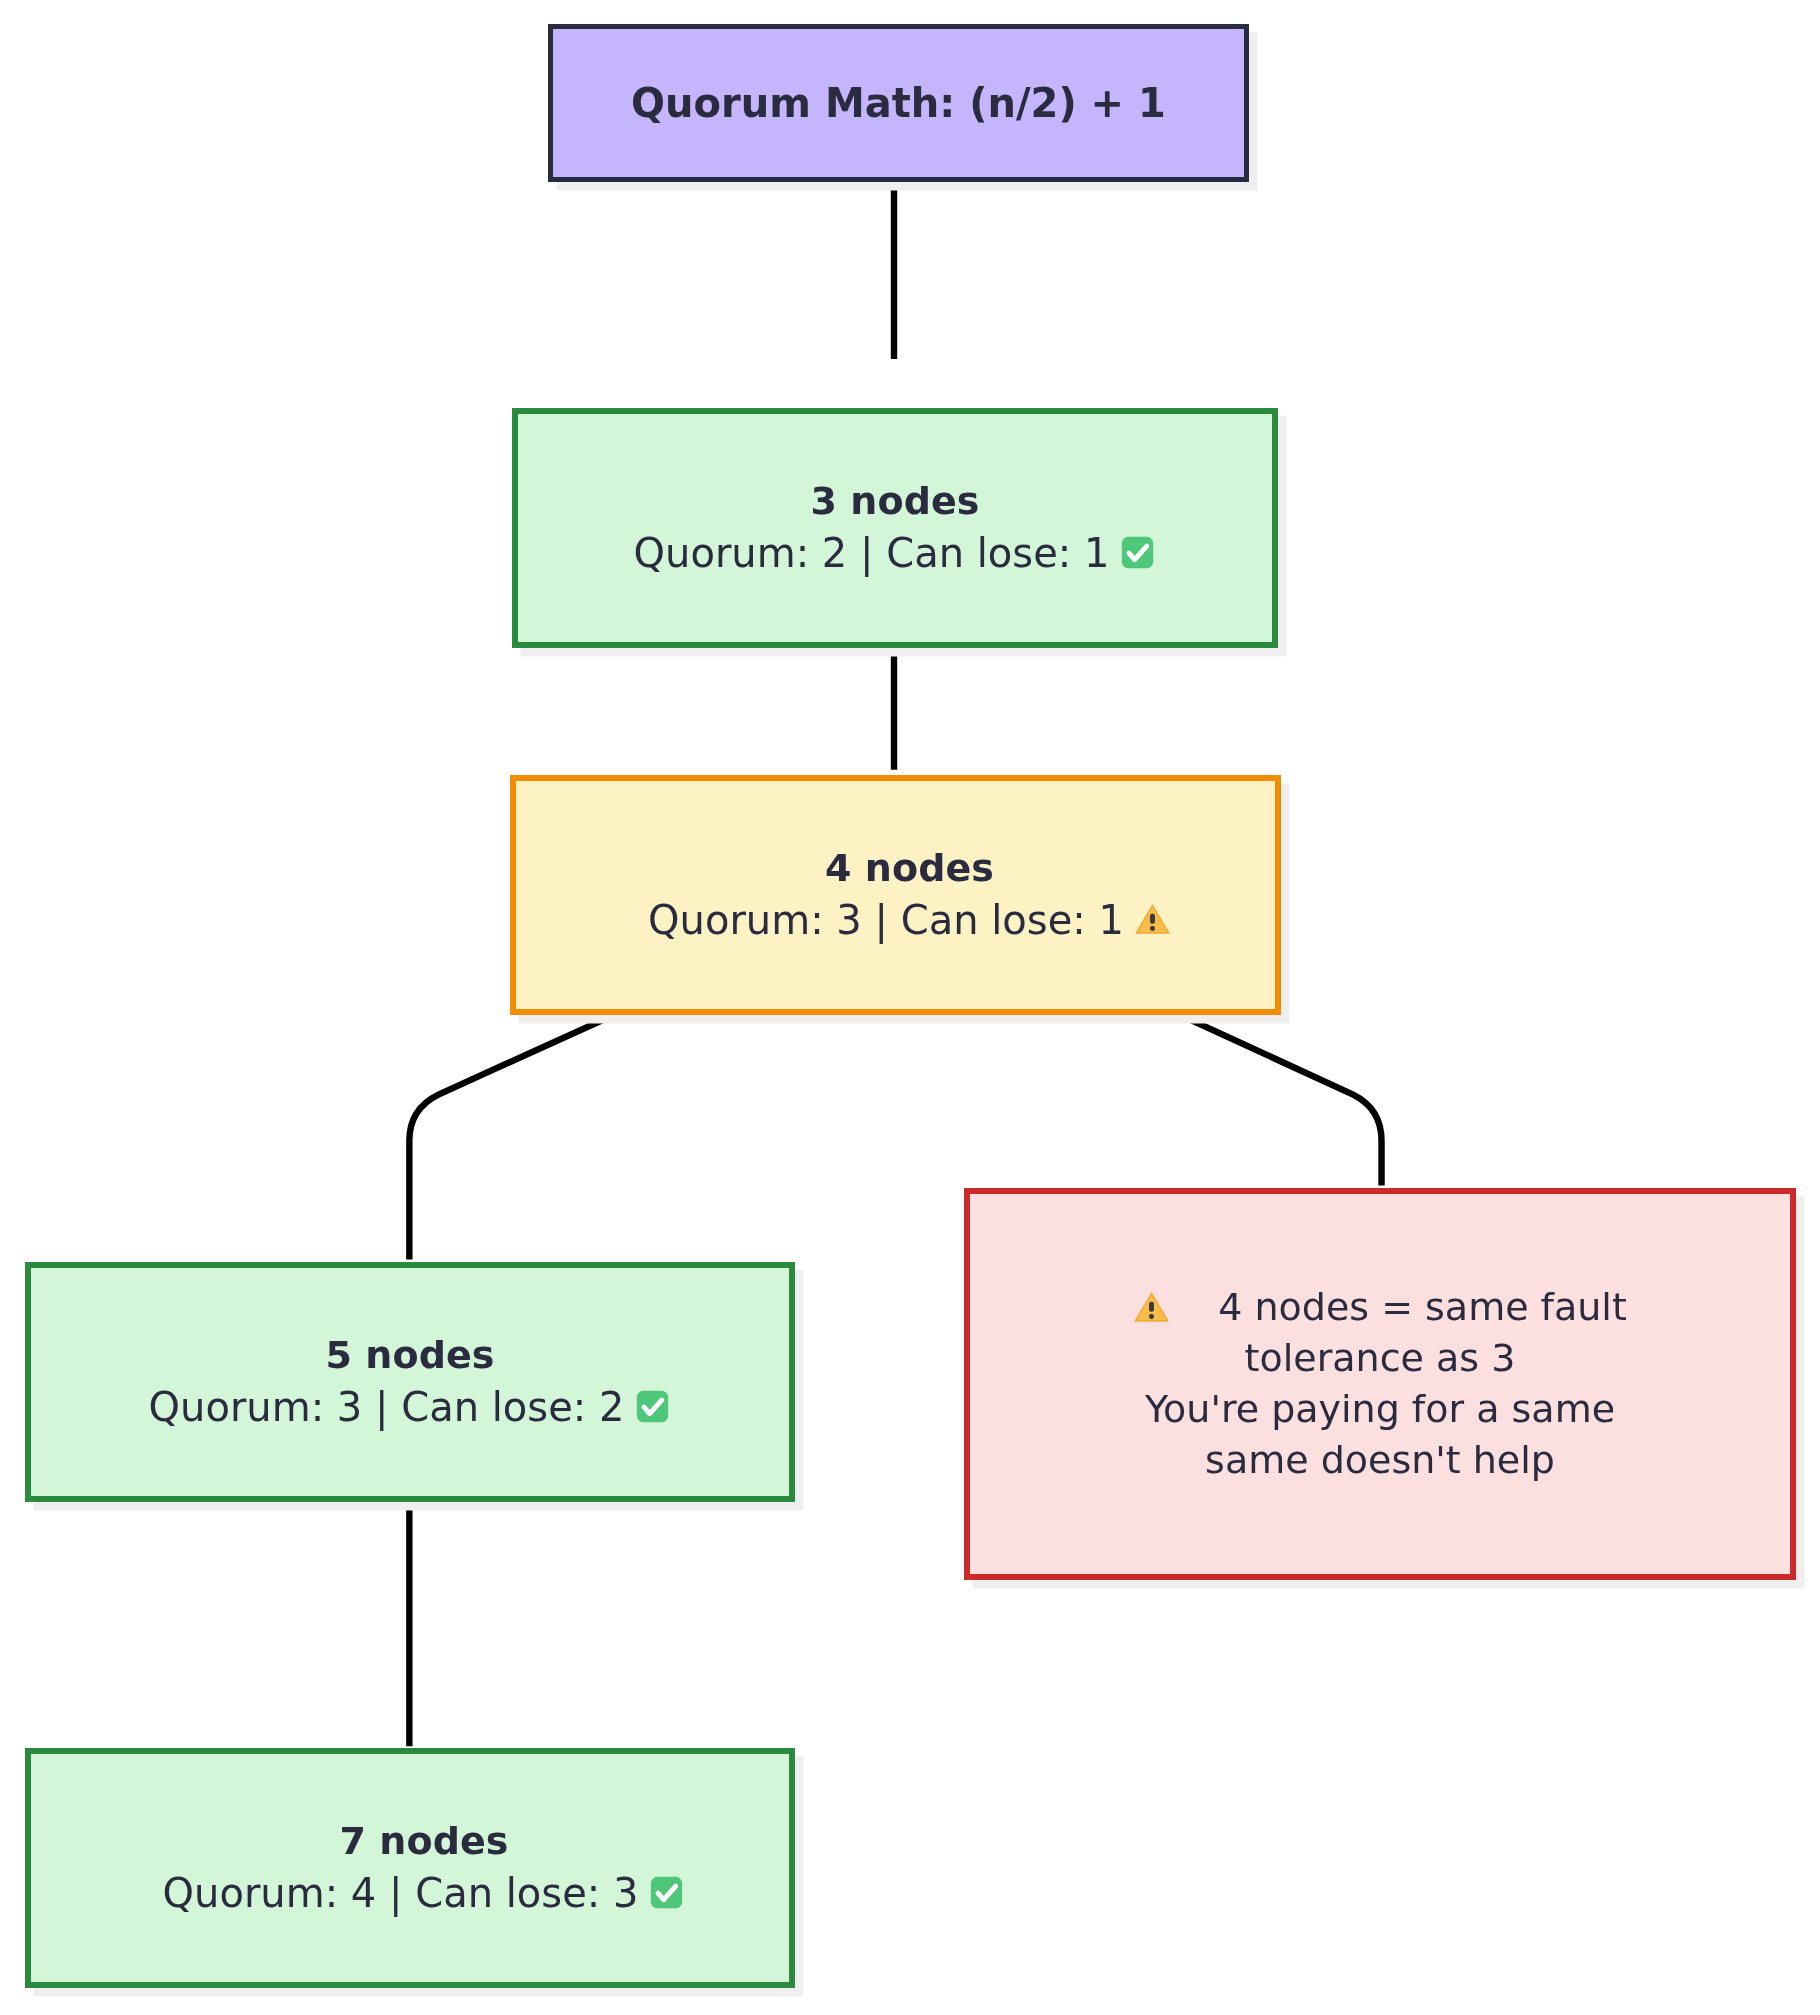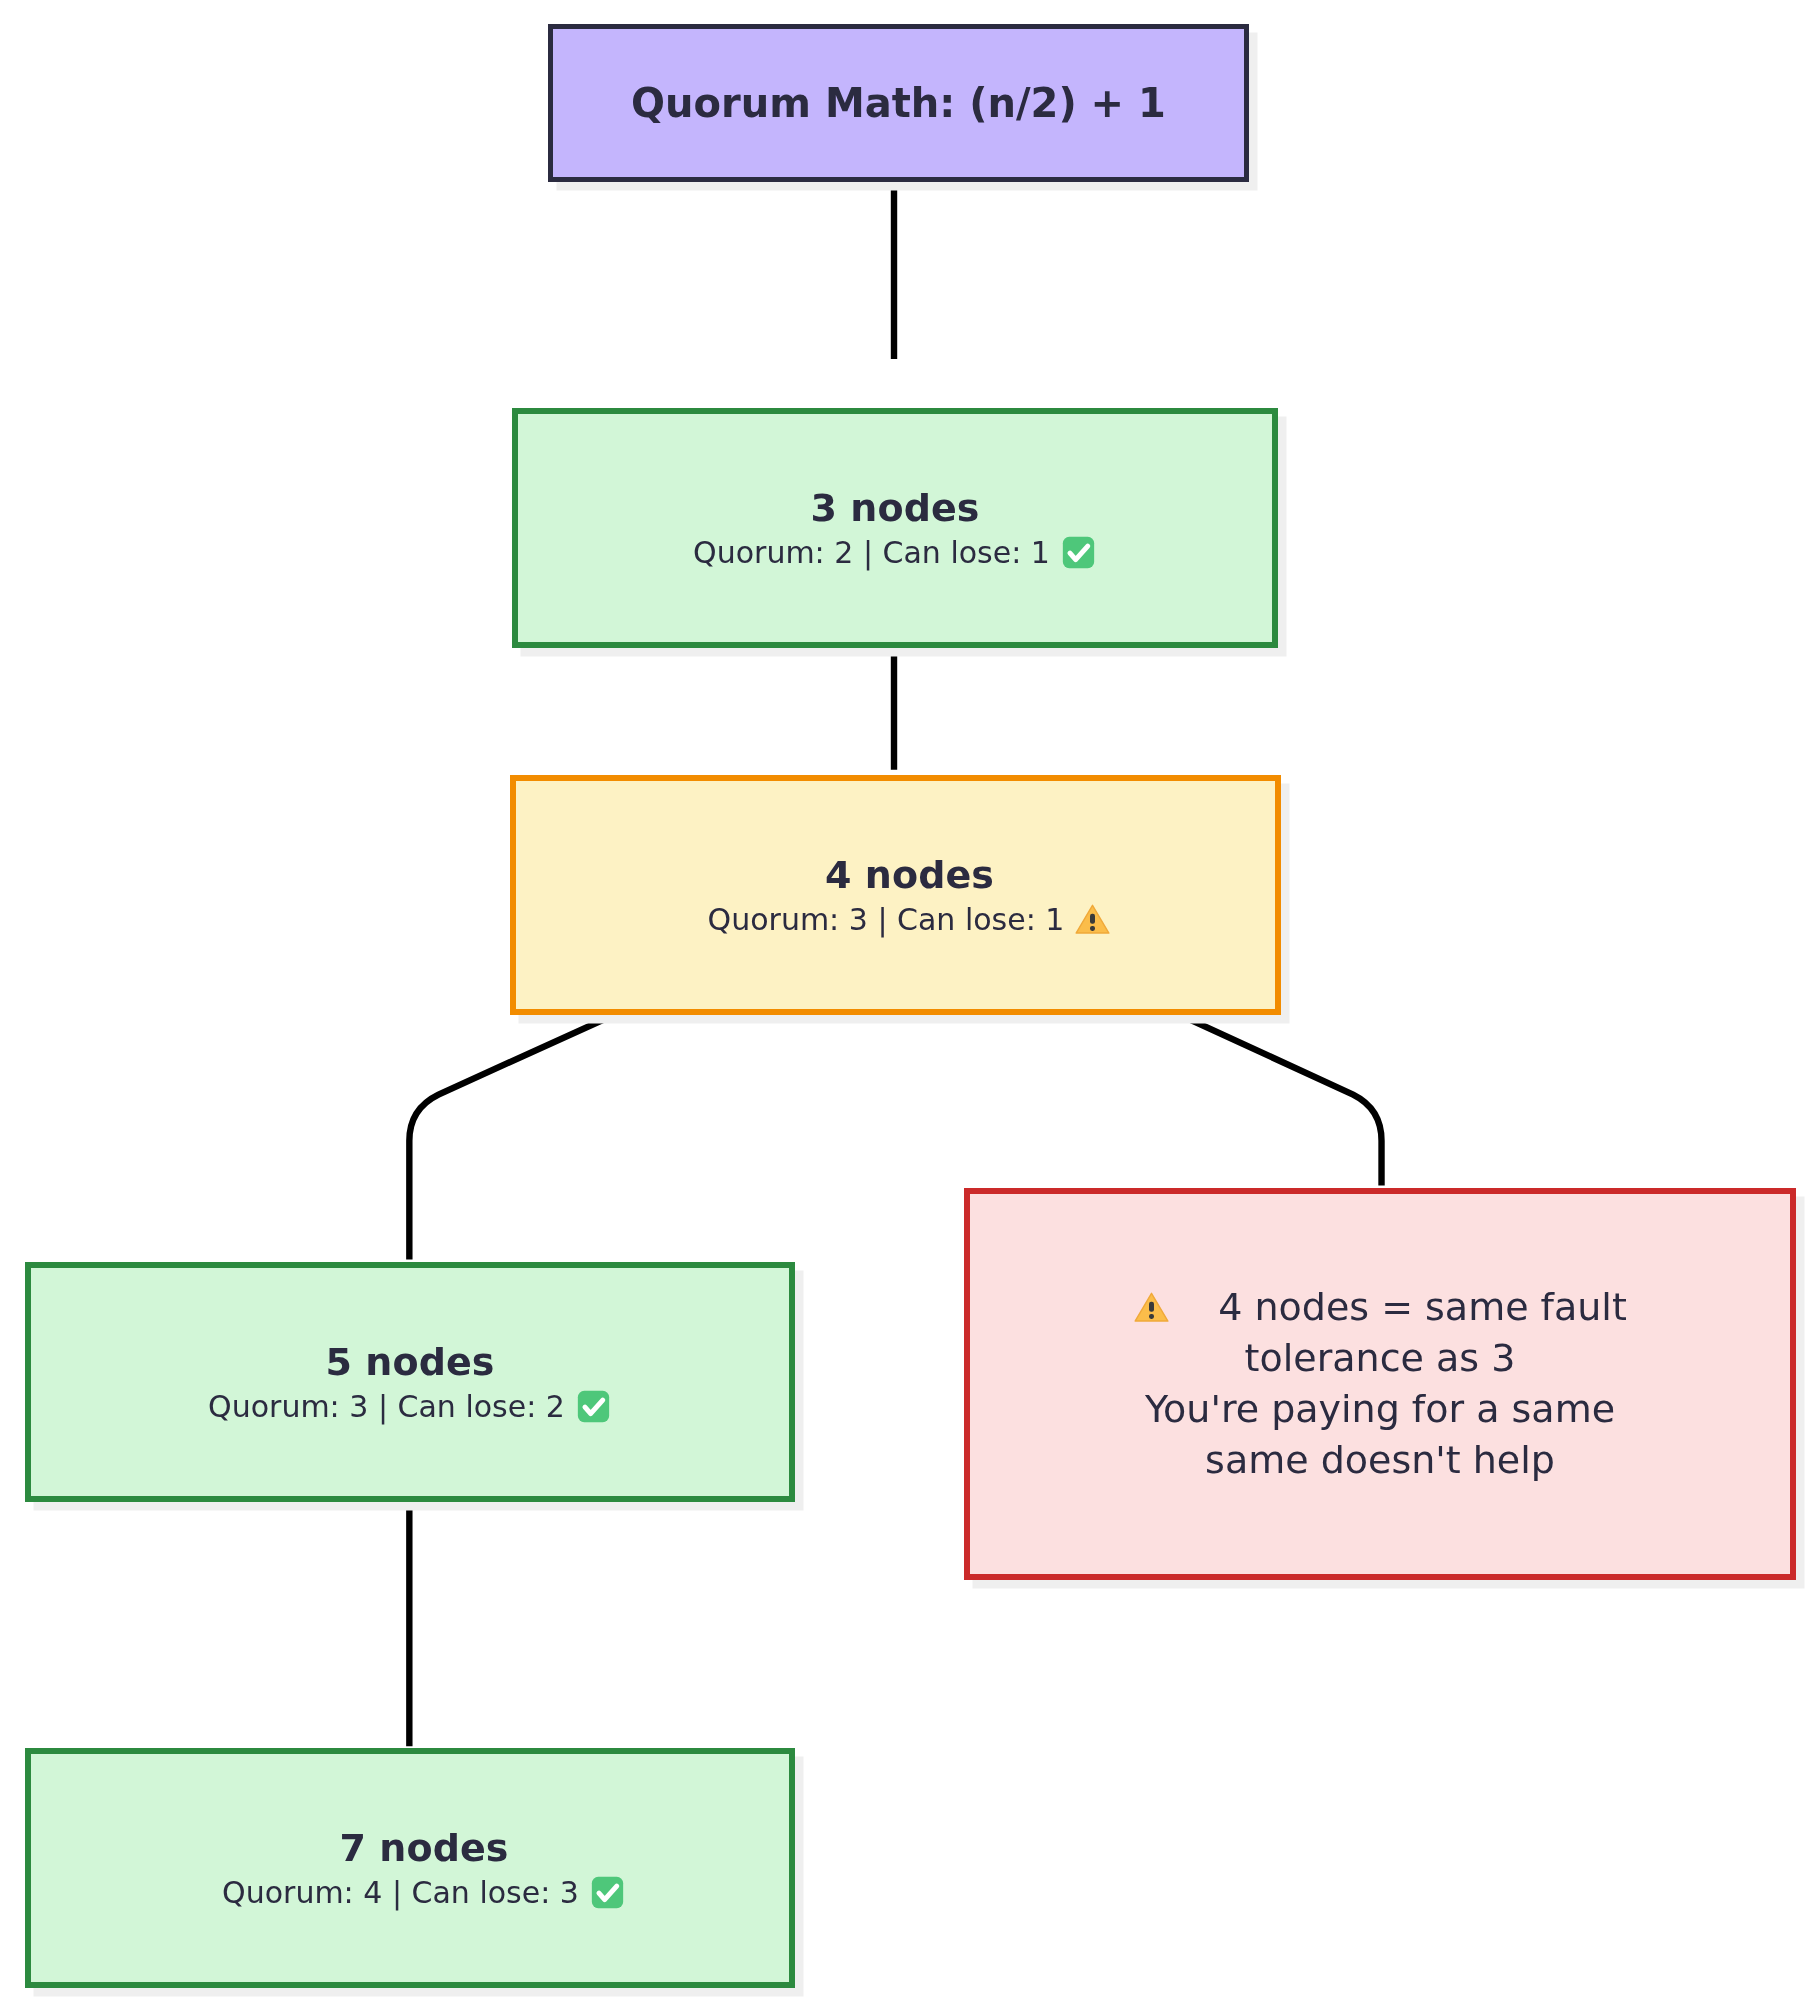--- a/index.html
+++ b/index.html
@@ -103,21 +103,21 @@
   }
   .n-warn {
     left: 964px;
     top: 1188px;
     width: 832px;
     height: 392px;
     font-size: 38px;
     padding: 0 28.4px;
   }
   .node .title { font-size: 38px; }
-  .node .sub   { font-size: 30px; }
+  .node .sub   { font-size: 40px; }
   .n-warn .wline { font-size: 38px; line-height: 1.34; }
 
   .emoji {
     display: inline-block;
     vertical-align: -0.16em;
   }
   .emoji svg { display: block; }
   .sub-row {
     display: flex;
     align-items: center;

